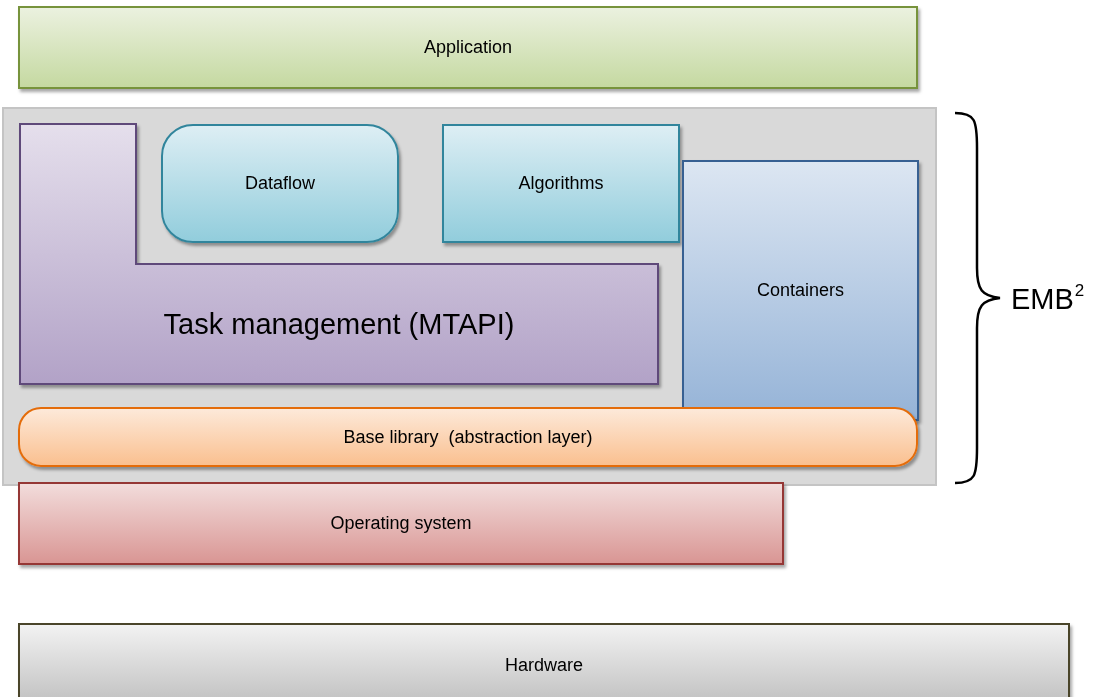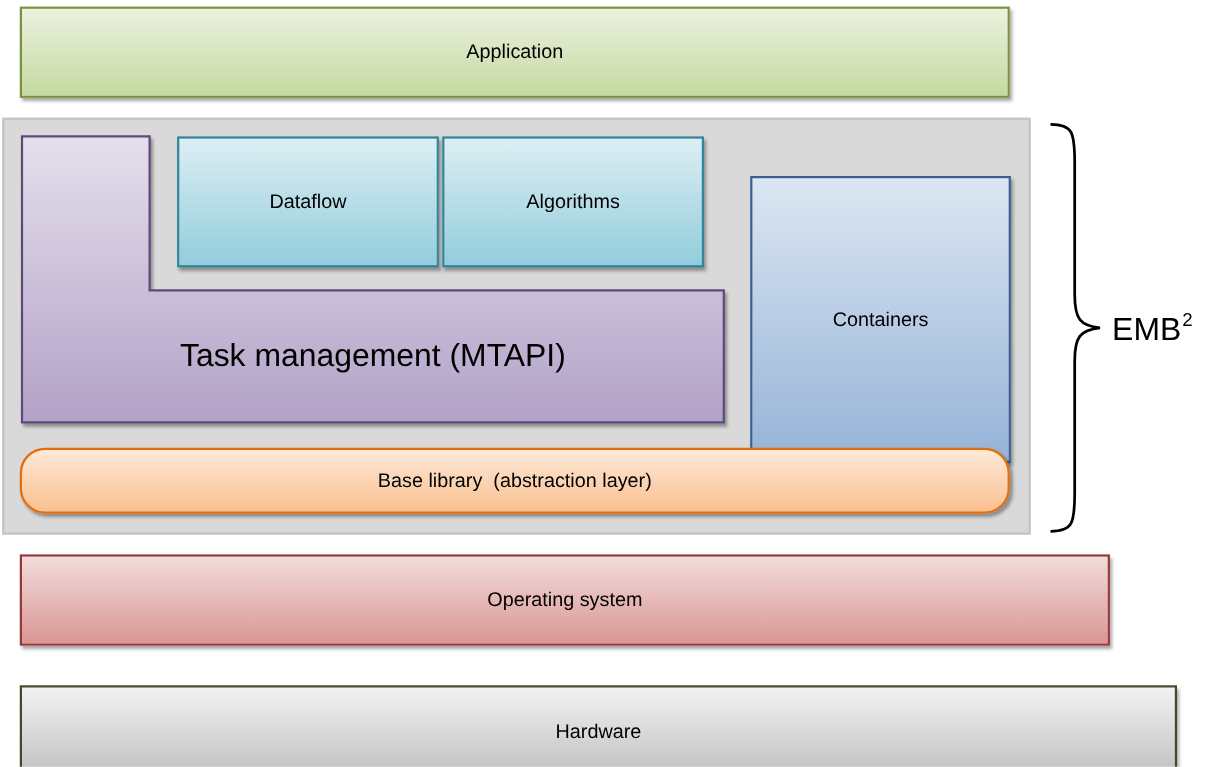--- a/index.html
+++ b/index.html
@@ -6,28 +6,28 @@
   body { width: 1111px; height: 697px; position: relative; overflow: hidden;
          font-family: "Liberation Sans", sans-serif; }
   .box { position: absolute; box-sizing: border-box; border: 2px solid;
          display: flex; align-items: center; justify-content: center;
          font-size: 18px; color: #000; box-shadow: 2px 3px 3px rgba(0,0,0,0.35); }
   .app { left: 18px; top: 6px; width: 900px; height: 83px;
          background: linear-gradient(#ebf1df, #c5d9a1); border-color: #77933c; }
   .panel { position: absolute; left: 2px; top: 107px; width: 935px; height: 379px;
            background: #d9d9d9; border: 2px solid #c4c4c4; box-sizing: border-box; }
   .df { left: 161px; top: 124px; width: 238px; height: 119px;
-        background: linear-gradient(#ddeef4, #92cddc); border-color: #31859c; }
-  .alg { left: 402px; top: 124px; width: 238px; height: 119px;
+        background: linear-gradient(#ddeef4, #92cddc); border-color: #31859c; border-radius: 32px; }
+  .alg { left: 442px; top: 124px; width: 238px; height: 119px;
          background: linear-gradient(#ddeef4, #92cddc); border-color: #31859c; }
   .cont { left: 682px; top: 124px; width: 237px; height: 261px;
           background: linear-gradient(#dce6f2, #95b3d7); border-color: #376092; margin-top: 36px; }
   .base { left: 18px; top: 407px; width: 900px; height: 60px;
           background: linear-gradient(#fde9d9, #fac090); border-color: #e46c0a; border-radius: 23px; }
-  .os { left: 18px; top: 504px; width: 991px; height: 83px;
+  .os { left: 18px; top: 482px; width: 766px; height: 83px;
         background: linear-gradient(#f2dcdb, #d99694); border-color: #953735; text-align: center; }
   .hw { left: 18px; top: 603px; width: 1052px; height: 84px;
         background: linear-gradient(#f2f2f2, #c0c0c0); border-color: #4a452a; margin-top: 20px; }
   .task-svg { position: absolute; left: 0; top: 0; }
   .task-label { position: absolute; left: 20px; top: 300px; width: 638px; height: 48px;
                 display: flex; align-items: center; justify-content: center; font-size: 29px; color: #000; }
   .brace { position: absolute; left: 950px; top: 108px; }
   .emb { position: absolute; left: 1011px; top: 281px; font-size: 29px; color: #000; }
   .emb sup { font-size: 17px; vertical-align: 13px; margin-left: 1px; }
 </style>

